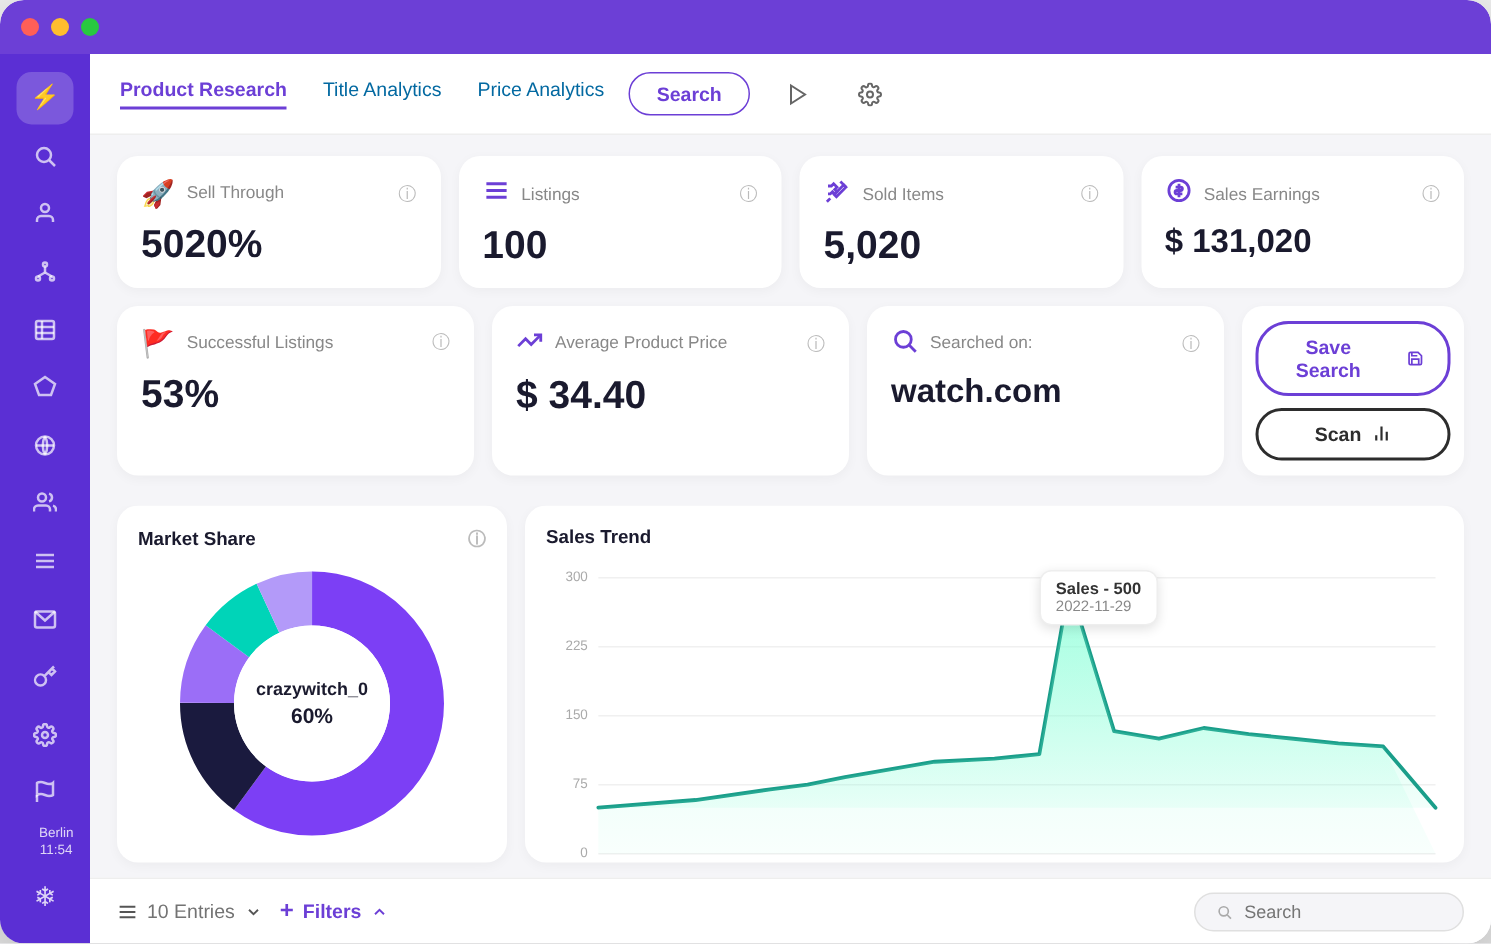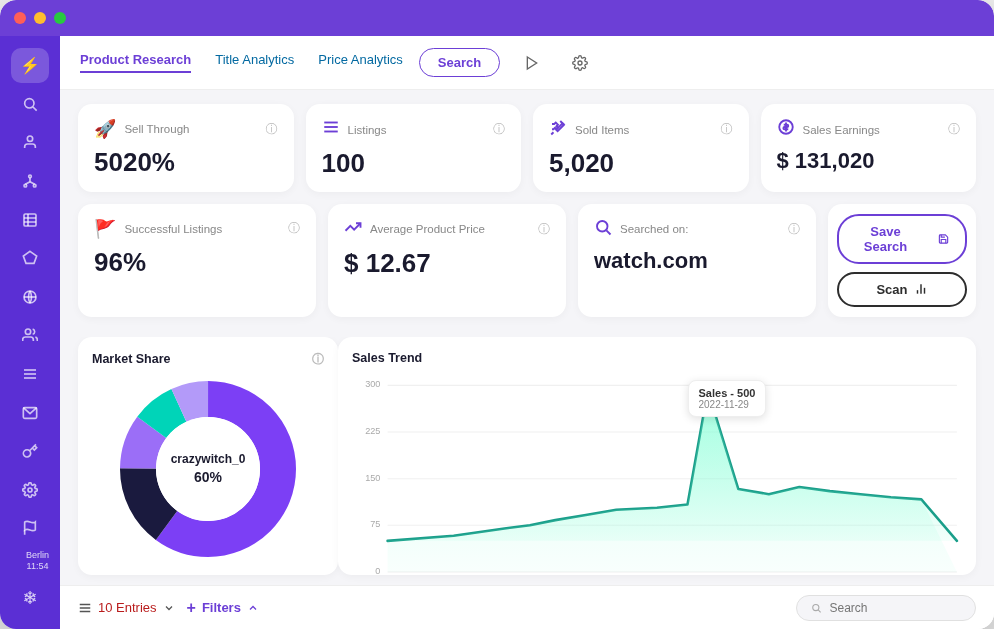--- a/index.html
+++ b/index.html
@@ -235,20 +235,21 @@
       display: flex;
       align-items: center;
       gap: 6px;
       width: 130px;
       justify-content: center;
     }
     
     
     .charts-section {
       display: flex;
+      gap: 12px;
       padding: 0 18px 10px;
       flex: 1;
       overflow: hidden;
       min-height: 0;
     }
     .chart-card {
       background: #fff;
       border-radius: 14px;
       padding: 14px;
       box-shadow: 0 2px 8px rgba(0,0,0,0.04);
@@ -331,21 +332,21 @@
       padding: 0 18px;
       border-top: 1px solid #eee;
       flex-shrink: 0;
       gap: 12px;
     }
     .entries-select {
       display: flex;
       align-items: center;
       gap: 6px;
       font-size: 13px;
-      color: #b91c1c;
+      color: #737373;
       cursor: pointer;
       font-weight: 500;
     }
     .filters-btn {
       display: flex;
       align-items: center;
       gap: 6px;
       color: #6c3fd6;
       font-size: 13px;
       font-weight: 600;
@@ -555,34 +556,34 @@
           </div>
         </div>
 
         <div class="metrics-row">
           <div class="metric-card">
             <div class="metric-header">
               <span class="metric-icon">🚩</span>
               <span class="metric-label">Successful Listings</span>
               <span class="metric-info">ⓘ</span>
             </div>
-            <div class="metric-value">96%</div>
+            <div class="metric-value">53%</div>
           </div>
           <div class="metric-card">
             <div class="metric-header">
               <span class="metric-icon">
                 <svg width="18" height="18" viewBox="0 0 24 24" fill="none" stroke="#6c3fd6" stroke-width="2.5">
                     <polyline points="22,7 13.5,15.5 8.5,10.5 2,17"></polyline>
                     <polyline points="16,7 22,7 22,13"></polyline>
                   </svg>
               </span>
               <span class="metric-label">Average Product Price</span>
               <span class="metric-info">ⓘ</span>
             </div>
-            <div class="metric-value">$ 12.67</div>
+            <div class="metric-value">$ 34.40</div>
           </div>
           <div class="metric-card">
             <div class="metric-header">
               <span class="metric-icon">
                 <svg width="18" height="18" viewBox="0 0 24 24" fill="none" stroke="#6c3fd6" stroke-width="2.5">
                     <circle cx="11" cy="11" r="7"></circle>
                     <line x1="16.5" y1="16.5" x2="22" y2="22"></line>
                   </svg>
               </span>
               <span class="metric-label">Searched on:</span>

